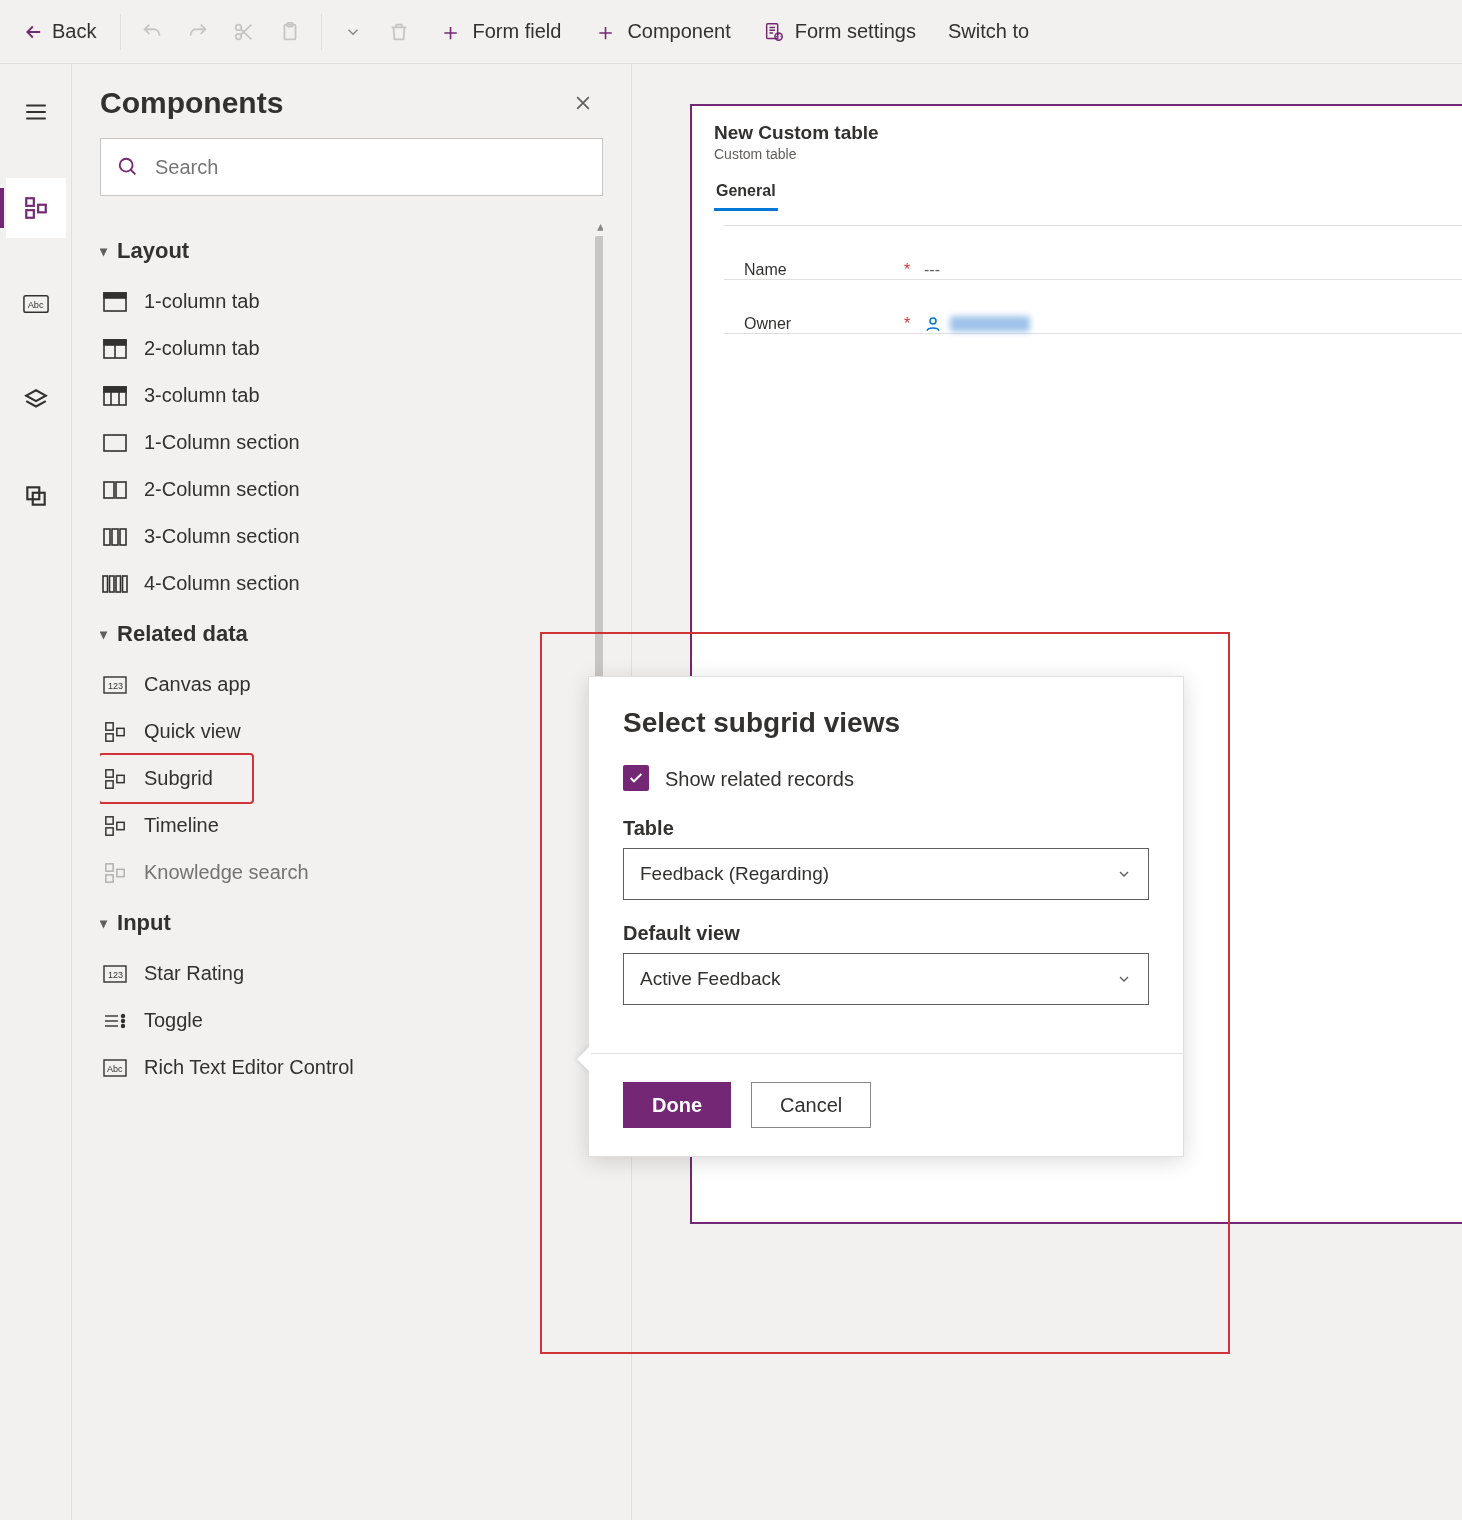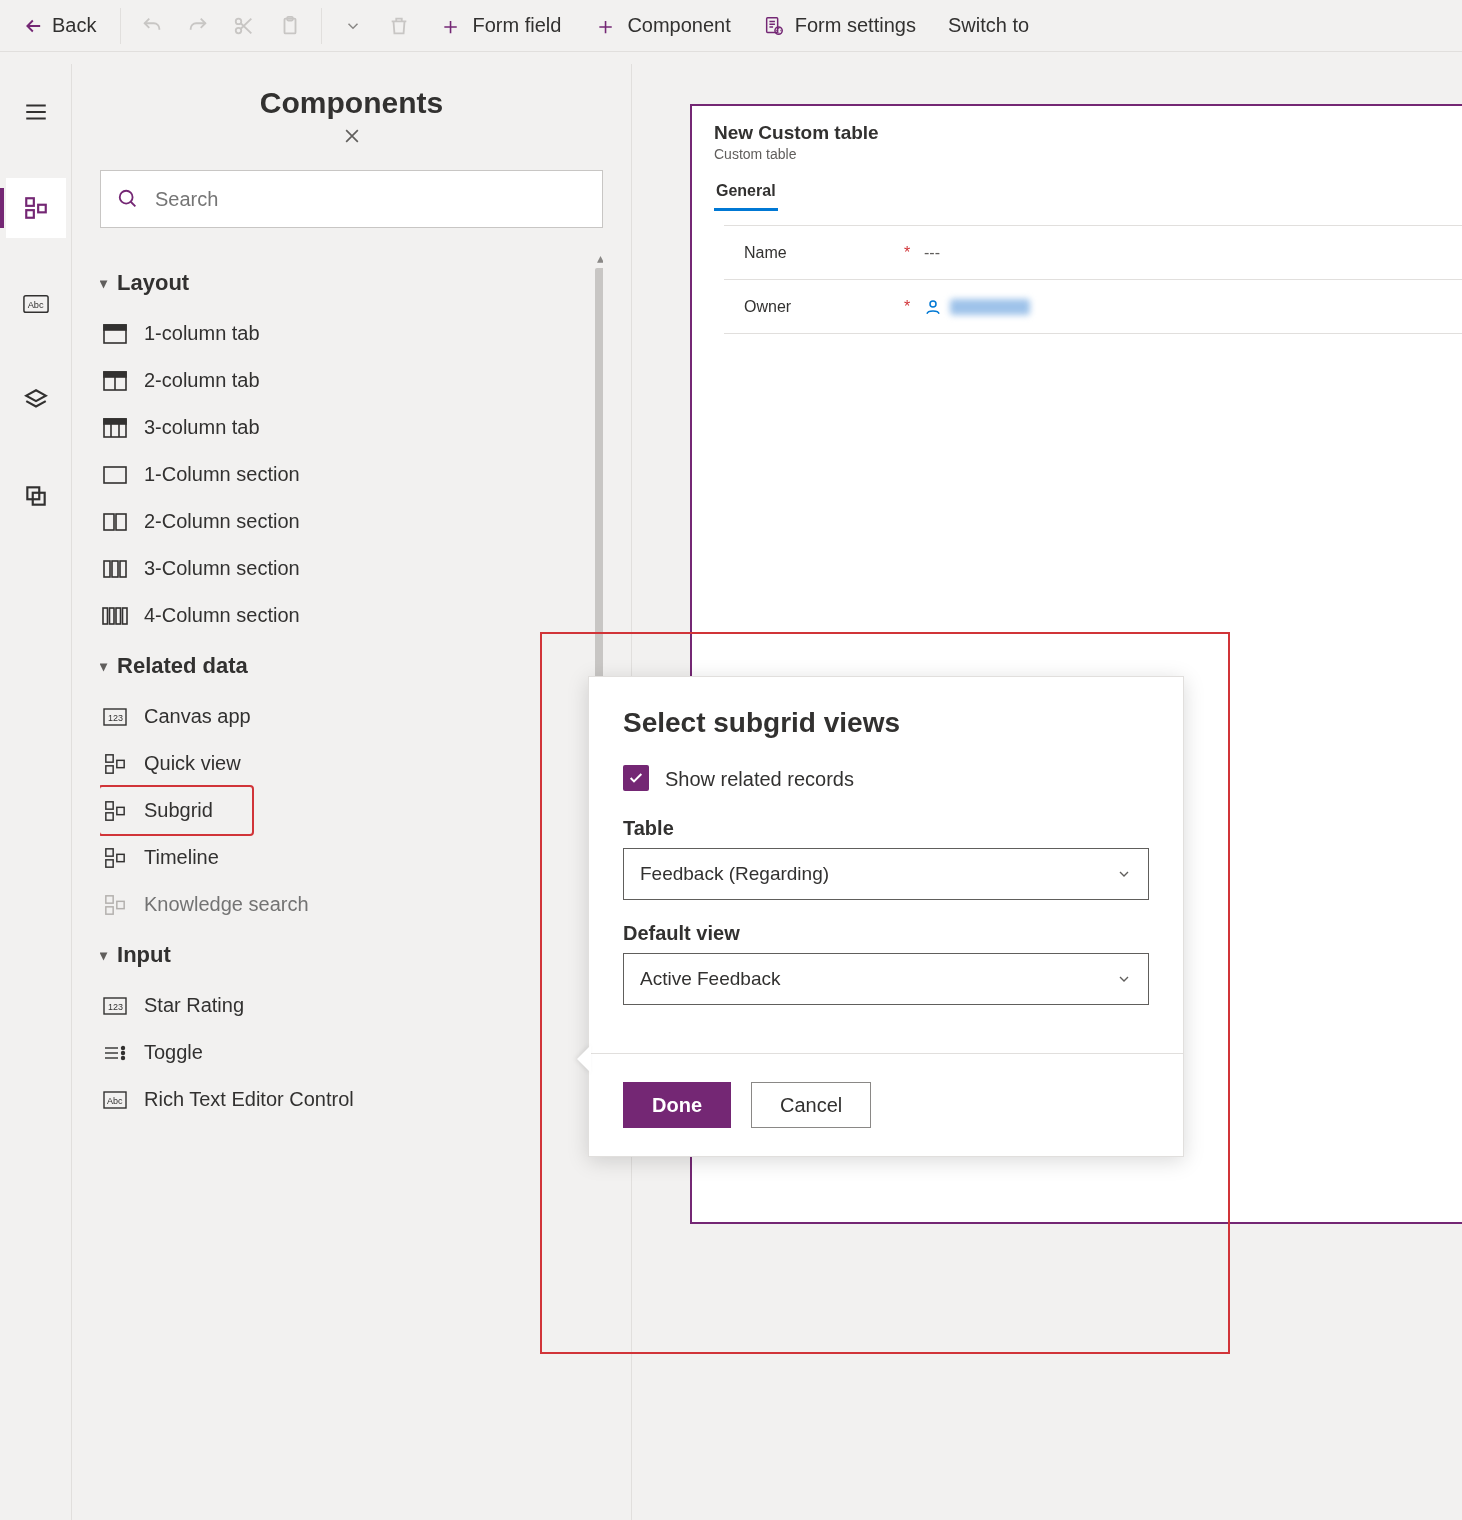--- a/index.html
+++ b/index.html
@@ -7,21 +7,21 @@
     margin: 0;
     font-family: "Segoe UI", Arial, sans-serif;
     background: #f2f1f0;
     color: #323130;
     overflow: hidden;
     width: 1462px;
     height: 1520px;
   }
   
   .toolbar {
-    height: 52px;
+    height: 64px;
     display: flex;
     align-items: center;
     padding: 0 6px;
     border-bottom: 1px solid #e1dfdd;
     gap: 4px;
   }
   .tb-btn {
     display: flex;
     align-items: center;
     gap: 10px;
@@ -77,21 +77,20 @@
     top:64px; left:72px;
     width: 560px;
     height: calc(100% - 64px);
     background:#f2f1f0;
     border-right:1px solid #e1dfdd;
     padding: 22px 28px 0 28px;
   }
   .panel-head {
     display:flex; justify-content:space-between; align-items:center;
     margin-bottom: 18px;
-    flex-direction: column;
   }
   .panel-title { font-size: 30px; font-weight:600; }
   .close-x { font-size:22px; color:#605e5c; cursor:pointer; padding:6px 10px; }
   .search-box {
     display:flex; align-items:center;
     background:#fff;
     border:1px solid #c8c6c4;
     height:58px;
     padding:0 16px;
     gap:14px;
@@ -156,21 +155,21 @@
     font-size:16px; font-weight:600;
     padding: 14px 2px 8px;
     border-bottom: 3px solid #0078d4;
     margin-top:6px;
   }
   .fields {
     margin: 14px 0 0 10px;
     border-top:1px solid #e1dfdd;
   }
   .field-row {
-    display:flex; align-items:center;
+    display:flex; align-items:flex-end;
     border-bottom:1px solid #e1dfdd;
     height:54px;
     padding-left:20px;
     font-size:16px;
   }
   .field-label { width:150px; color:#323130; }
   .req { color:#d13438; margin-left:10px; width:20px; }
   .field-val { color:#605e5c; }
   .owner-pill{
     display:inline-flex; align-items:center; gap:8px;

